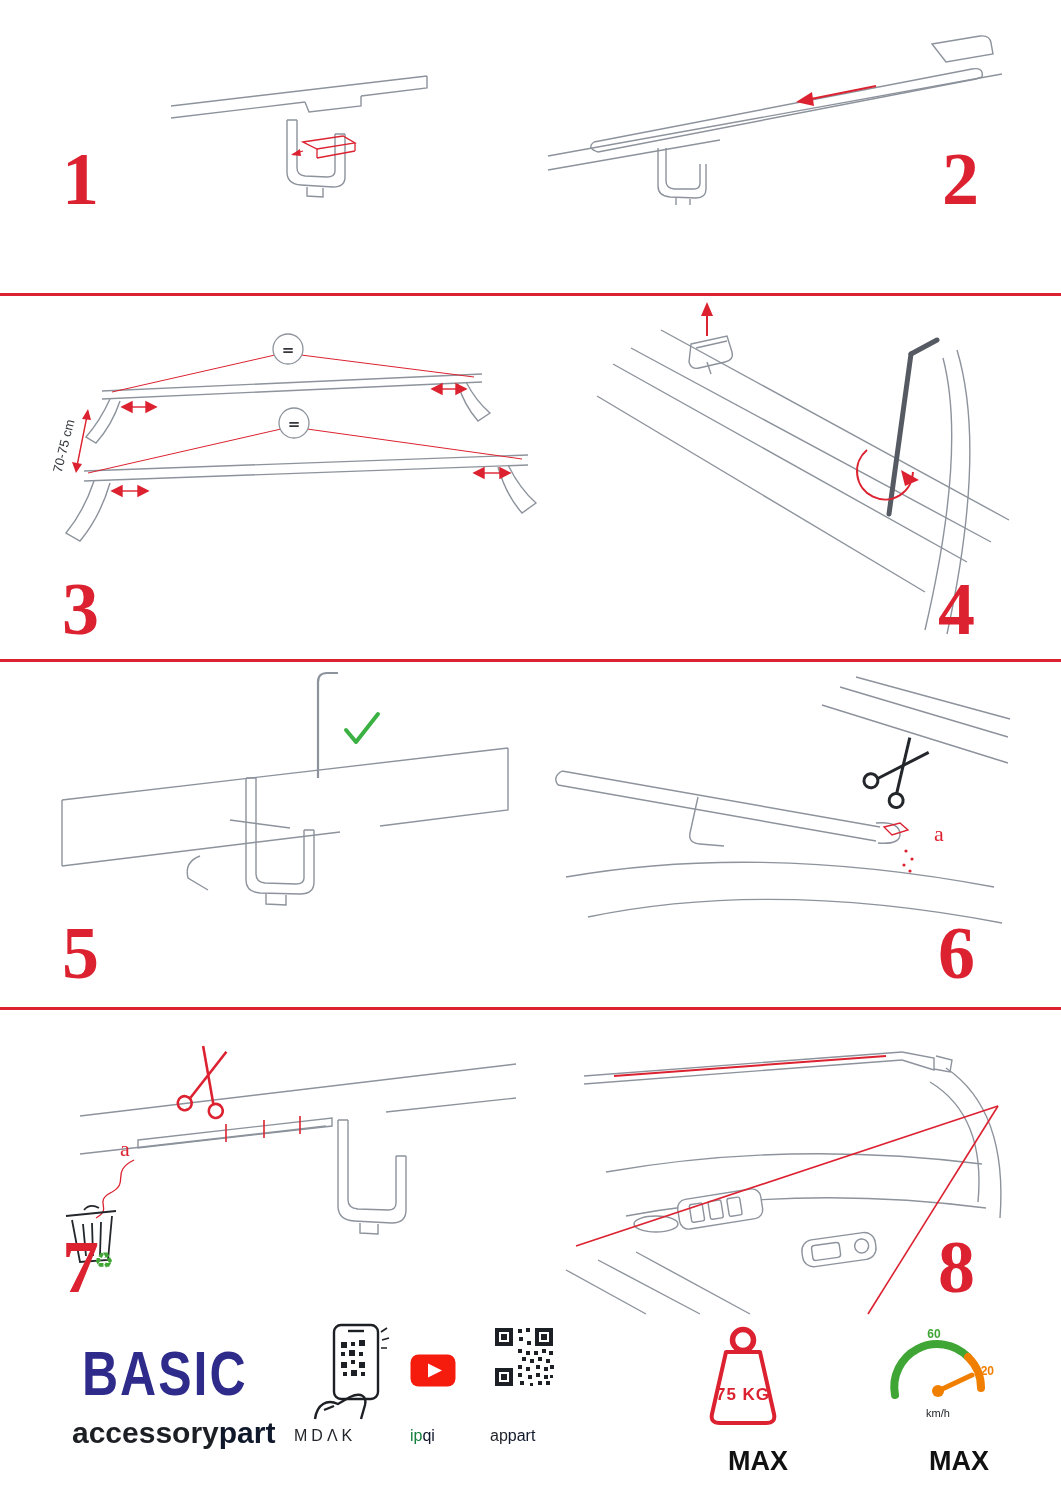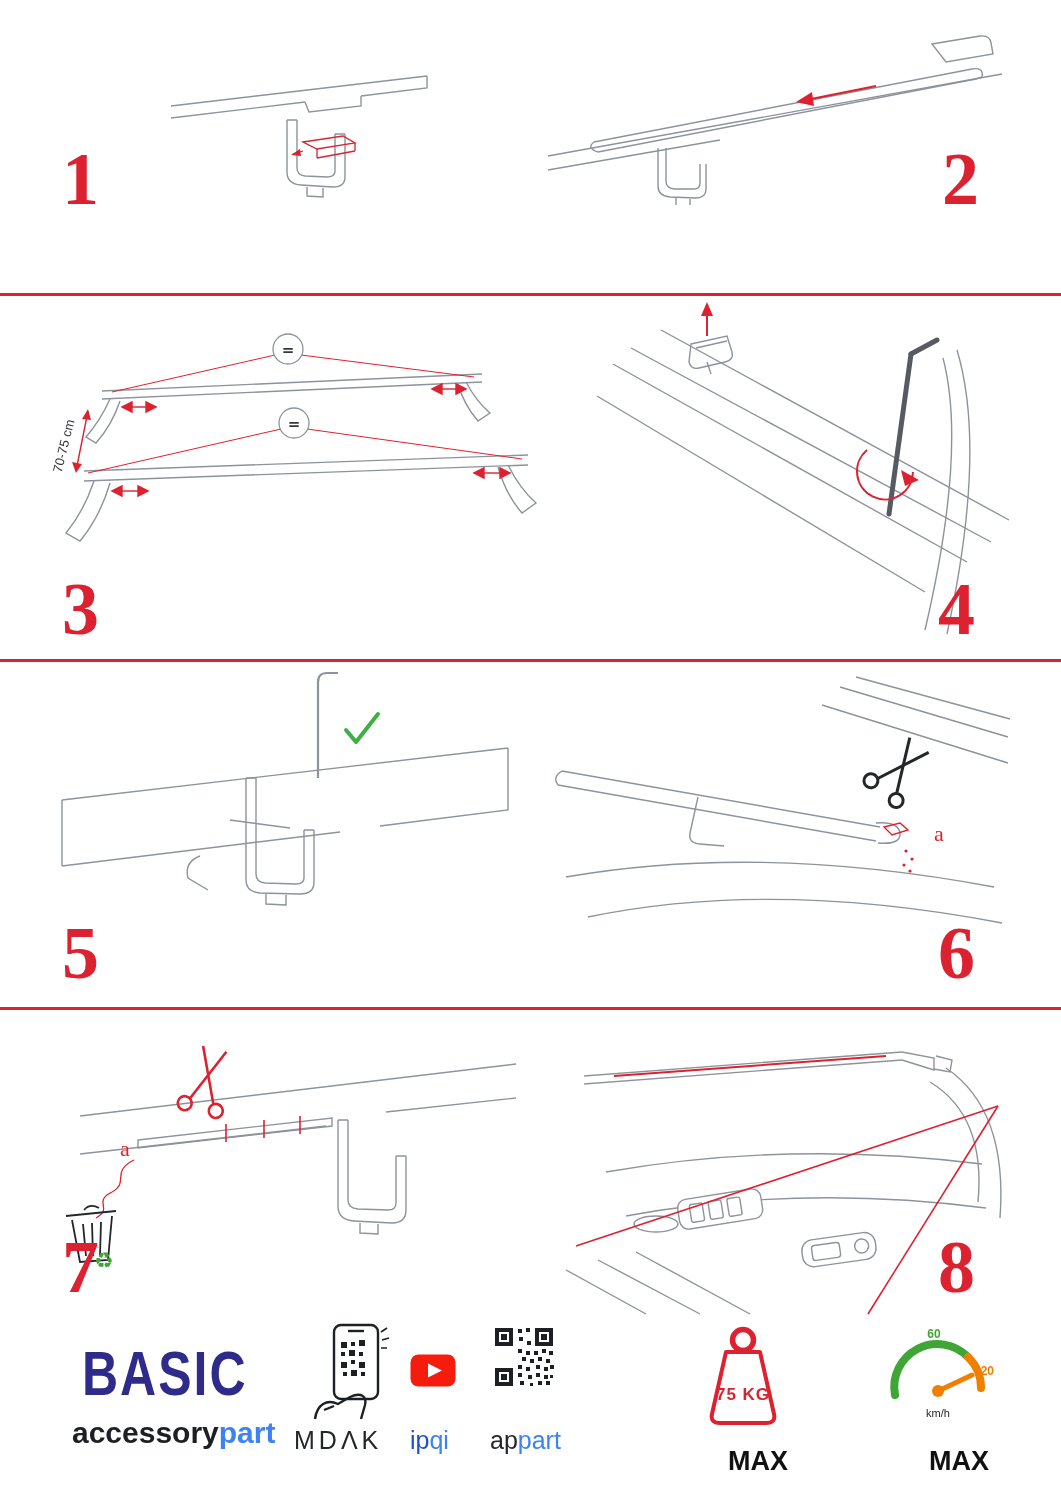--- a/index.html
+++ b/index.html
@@ -16,24 +16,24 @@
   .label-a{font-family:"Liberation Serif",serif;font-size:22px;fill:#dc2230}
   .wt{fill:#dc2230;font-size:17px;font-weight:bold;text-anchor:middle;letter-spacing:1px;
       font-family:"Liberation Sans",sans-serif}
   .g60{fill:#3fa535;font-size:12px;font-weight:bold;text-anchor:middle;font-family:"Liberation Sans",sans-serif}
   .o120{fill:#f07f00;font-size:12px;font-weight:bold;text-anchor:end;font-family:"Liberation Sans",sans-serif}
   .kmh{fill:#1c1f24;font-size:11px;text-anchor:middle;font-family:"Liberation Sans",sans-serif}
   
   .brand-title{position:absolute;font-weight:700;font-size:50px;letter-spacing:2px;color:#2e2b8b;
                transform:scaleY(1.25);transform-origin:left top;line-height:1}
   .brand-sub{position:absolute;font-weight:700;font-size:30px;color:#1c1f24;line-height:1}
-  .partner{position:absolute;font-size:25px;color:#23262b;line-height:1}
+  .partner{position:absolute;font-size:16px;color:#23262b;line-height:1}
   .mdak{letter-spacing:4px;font-weight:500}
-  .gray-t{color:#1d4ed8}
-  .red-t{color:#3b82f6}
+  .gray-t{color:#15803d}
+  .red-t{color:#0f172a}
   .max-label{position:absolute;font-weight:700;font-size:27px;color:#111;text-align:right;line-height:1}
 </style>
 </head>
 <body>
 
 <div class="sheet">
 
   <div class="step-num" style="left:62px;top:142px">1</div>
 
   <svg class="abs" style="left:165px;top:70px" width="270" height="170" viewBox="0 0 270 170">

